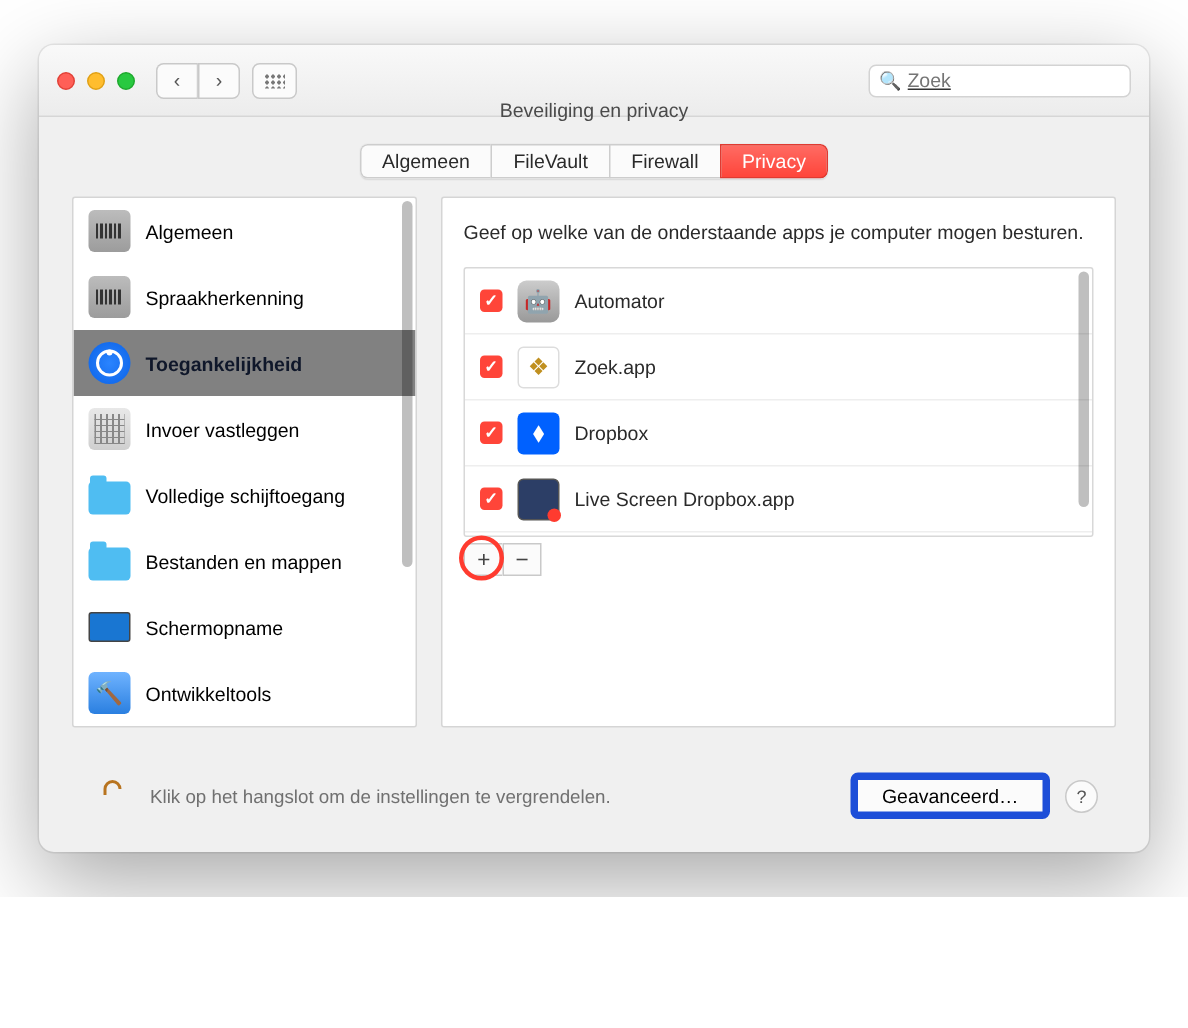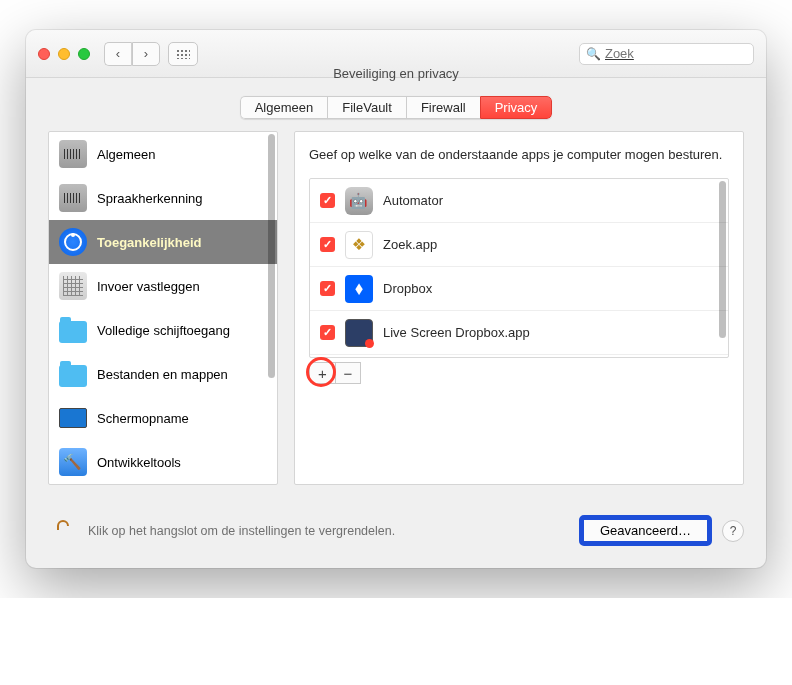--- a/index.html
+++ b/index.html
@@ -115,21 +115,21 @@
   border-radius: 2px;
   overflow: hidden;
   position: relative;
 }
 .side-item {
   display: flex; align-items: center;
   height: 44px; padding: 0 10px;
   gap: 10px;
   border-bottom: 0;
 }
-.side-item.selected { background: #818181; color: #fef9c3; }
+.side-item.selected { background: #818181; color: #0f172a; }
 .side-item.selected .side-label { font-weight: 600; }
 .side-label { font-size: 13px; }
 .side-icon {
   width: 28px; height: 28px; border-radius: 4px;
   display: flex; align-items: center; justify-content: center;
   flex-shrink: 0;
 }
 .sb-scroll {
   position: absolute; right: 2px; top: 2px; bottom: 2px; width: 7px;
 }
@@ -195,21 +195,21 @@
 .ar-btn:first-child { border-radius: 5px 0 0 5px; border-right: none; }
 .ar-btn:last-child { border-radius: 0 5px 5px 0; }
 .ring {
   position: absolute; width: 30px; height: 30px;
   border: 3px solid #ff3b2f; border-radius: 50%;
   left: -3px; top: -5px; pointer-events: none;
 }
 
 .footer {
   display: flex; align-items: center;
-  padding: 12px 22px 22px;
+  padding: 12px 34px 22px;
   gap: 10px;
 }
 .lock {
   width: 30px; height: 30px;
   display: flex; align-items: center; justify-content: center;
 }
 .lock-text { color: #707070; font-size: 12.5px; }
 .adv-btn {
   margin-left: auto;
   background: #fbfbfb;

